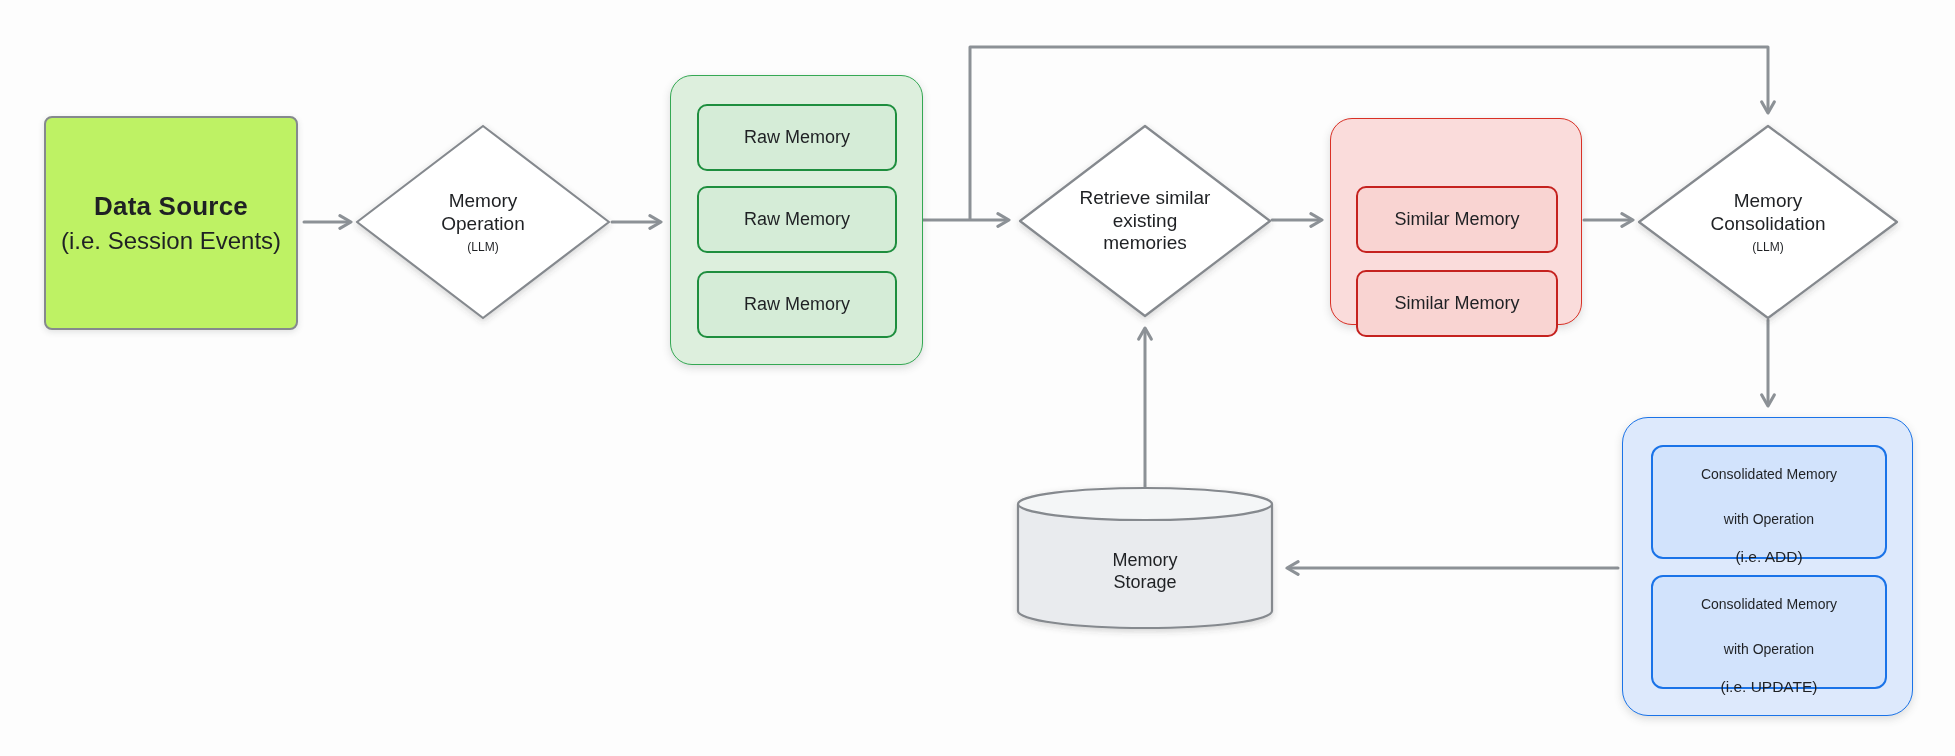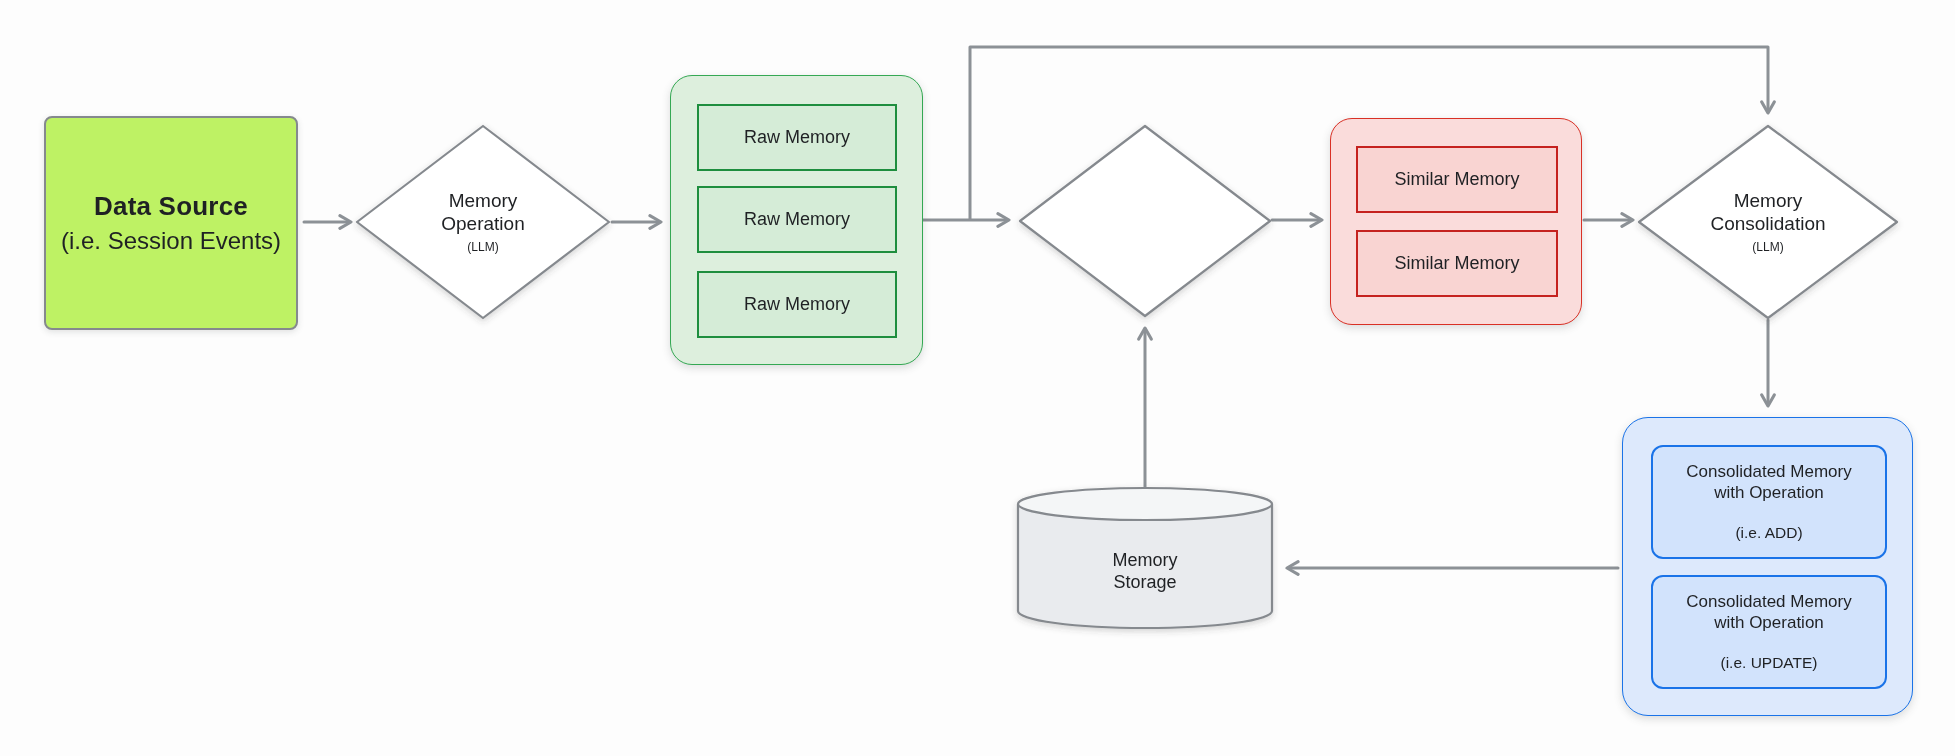--- a/index.html
+++ b/index.html
@@ -17,26 +17,26 @@
   .data-source .title{font-size:26px;font-weight:700;letter-spacing:.2px;}
   .data-source .subtitle{font-size:24px;font-weight:500;margin-top:5px;}
 
   
   .group{border-radius:22px;box-shadow:0 3px 9px rgba(60,64,67,.18);}
   .group.green{left:670px;top:75px;width:253px;height:290px;background:#ddefdd;border:1.5px solid #34a853;}
   .group.red{left:1330px;top:118px;width:252px;height:207px;background:#fadcdb;border:1.5px solid #d93025;}
   .group.blue{left:1622px;top:417px;width:291px;height:299px;background:#dde9fc;border:1.5px solid #1a73e8;border-radius:26px;}
 
   .chip{position:absolute;box-sizing:border-box;display:flex;flex-direction:column;
-    align-items:center;justify-content:center;text-align:center;border-radius:0;}
+    align-items:center;justify-content:center;text-align:center;border-radius:10px;}
   .chip .lbl{font-size:18px;font-weight:500;line-height:1.15;}
   .green .chip{left:26px;width:200px;height:67px;background:#d5ecd7;border:2.5px solid #1e8e3e;}
-  .red .chip{left:25px;width:202px;height:67px;background:#f9d4d2;border:2.5px solid #c5221f;}
+  .red .chip{left:25px;width:202px;height:67px;background:#f9d4d2;border:2.5px solid #c5221f;margin-top:40px;}
   .blue .chip{left:28px;width:236px;height:114px;background:#d2e3fc;border:2.5px solid #1a73e8;border-radius:12px;}
-  .blue .chip .lbl{font-size:17px;line-height:1.22;}
+  .blue .chip .lbl{font-size:14px;line-height:1.22;margin-top:28px;}
   .blue .chip .sub{font-size:15.5px;font-weight:500;margin-top:20px;}
 
   
   .shape-label{position:absolute;display:flex;flex-direction:column;align-items:center;
     justify-content:center;text-align:center;}
   .shape-label .big{font-size:19px;font-weight:400;line-height:1.2;}
   .shape-label .small{font-size:12px;font-weight:500;margin-top:4px;}
   .lbl-extraction{left:373px;top:170px;width:220px;height:104px;}
   .lbl-retrieve{left:1045px;top:152px;width:200px;height:138px;}
   .lbl-consolidation{left:1658px;top:170px;width:220px;height:104px;}
@@ -100,20 +100,25 @@
         <div class="lbl">Raw Memory</div>
       </div>
       <div class="chip" style="top:110px;">
         <div class="lbl">Raw Memory</div>
       </div>
       <div class="chip" style="top:195px;">
         <div class="lbl">Raw Memory</div>
       </div>
     </div>
 
+    <div class="shape-label lbl-retrieve">
+      <div class="big">Retrieve similar</div>
+      <div class="big">existing</div>
+      <div class="big">memories</div>
+    </div>
 
     <div class="abs group red">
       <div class="chip" style="top:27px;">
         <div class="lbl">Similar Memory</div>
       </div>
       <div class="chip" style="top:111px;">
         <div class="lbl">Similar Memory</div>
       </div>
     </div>
 

